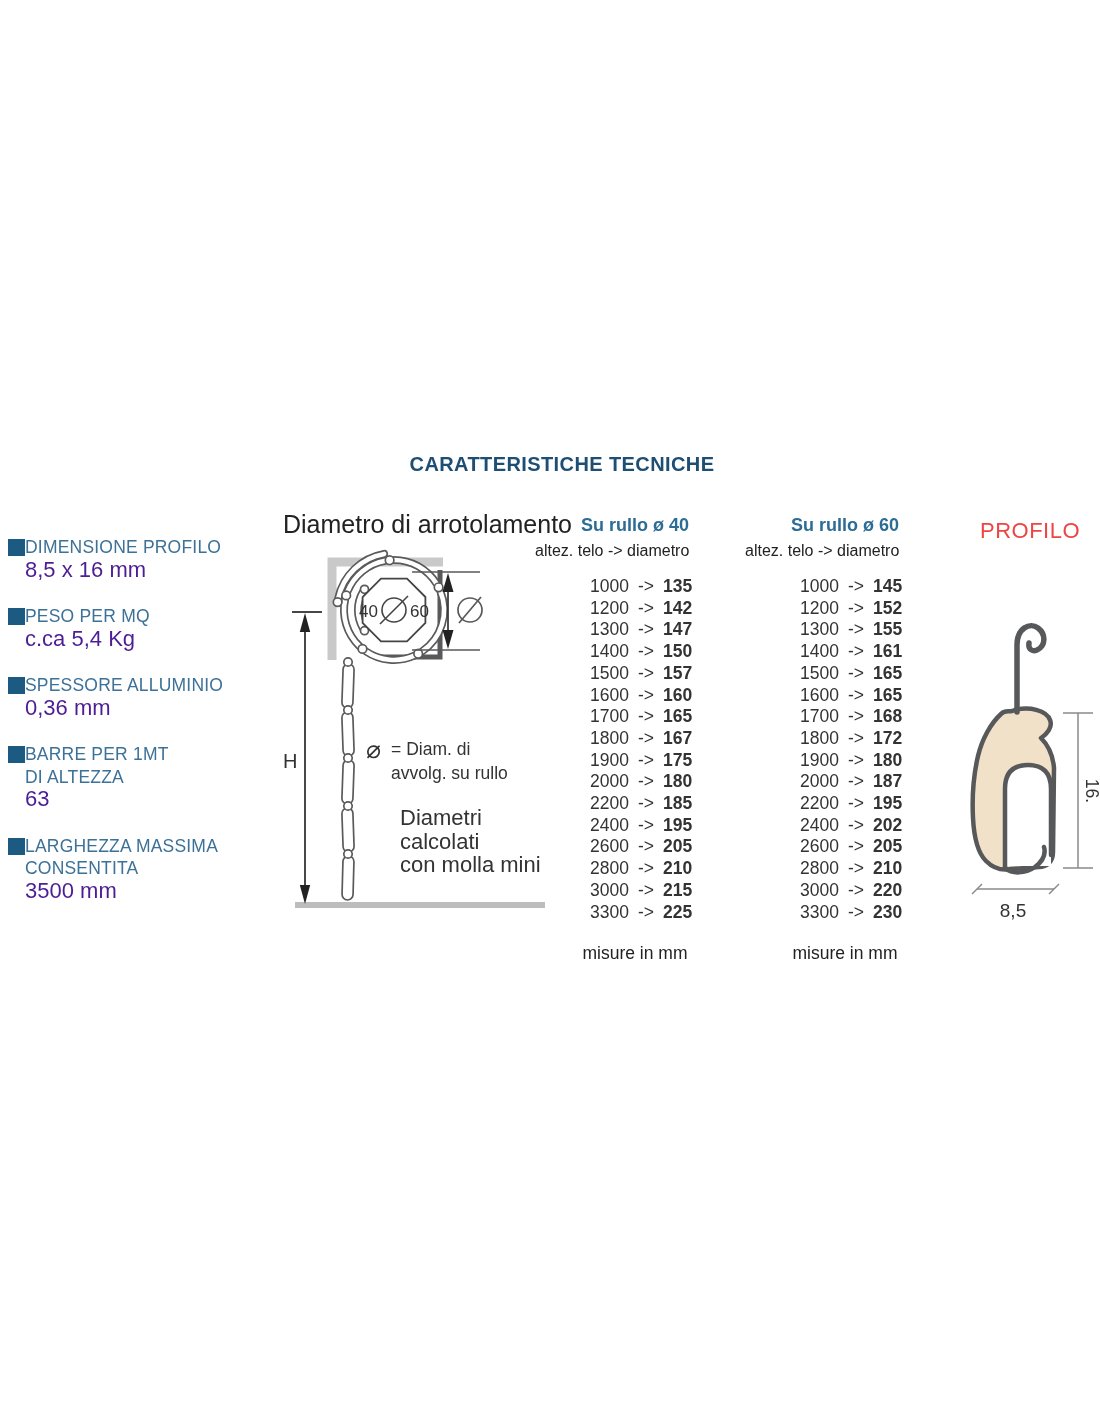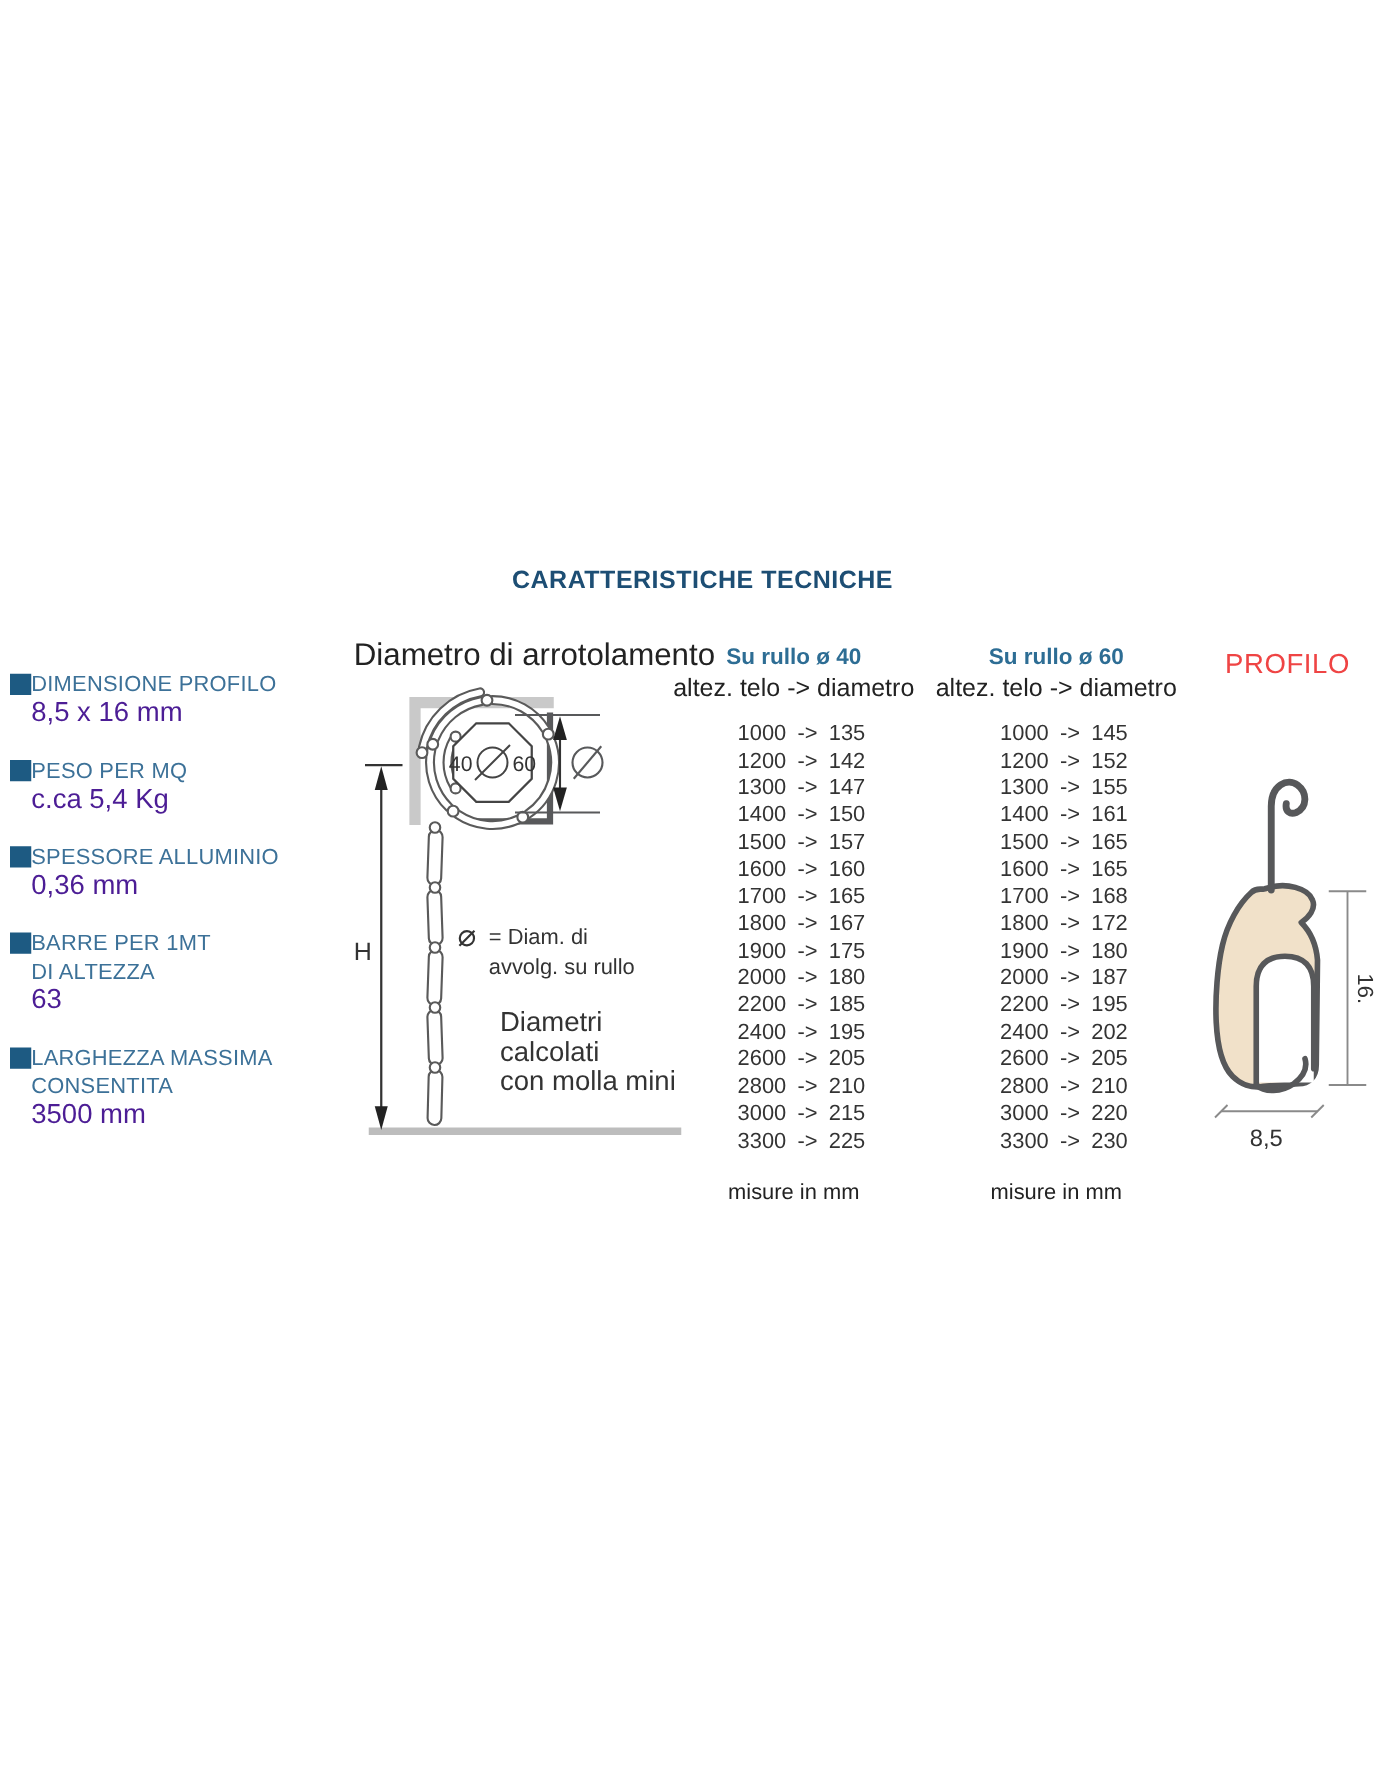--- a/index.html
+++ b/index.html
@@ -23,26 +23,26 @@
   .diagram-title{left:283px;top:510px;font-size:25px;color:#222;}
   .dia-note{left:366px;top:737px;display:flex;font-size:17.5px;color:#333;}
   .dia-note .sym{font-size:25px;line-height:24px;margin-right:10px;color:#333;}
   .dia-note .lines{white-space:pre-line;line-height:24px;}
   .calc-note{left:400px;top:806px;font-size:22px;line-height:23.5px;color:#333;white-space:pre-line;}
 
   
   .tbl{width:200px;top:514px;}
   .tbl-40{left:535px;} .tbl-60{left:745px;}
   .tbl-header{text-align:center;color:#2d6d94;font-size:18px;line-height:22px;font-weight:bold;}
-  .tbl-sub{text-align:center;color:#222;font-size:20px;margin-top:4px;line-height:22px;}
+  .tbl-sub{text-align:left;color:#222;font-size:16px;margin-top:4px;line-height:22px;}
   .tbl-rows{margin-top:14px;}
   .trow{display:flex;justify-content:center;line-height:21.7px;font-size:17.5px;color:#333;}
   .trow .h{width:80px;text-align:right;}
   .trow .a{width:34px;text-align:center;}
-  .trow .d{width:58px;text-align:left;}
+  .trow .d{width:58px;text-align:left;font-weight:bold;}
   .tbl-footer{text-align:center;margin-top:20px;font-size:17.5px;color:#222;}
 
   
   .profile-label{left:960px;top:518px;width:140px;text-align:center;
     color:#ef4444;font-size:22px;letter-spacing:.5px;}
 
   svg{display:block;}
   svg text{font-family:"Liberation Sans",sans-serif;fill:#333;}
 </style>
 </head>

